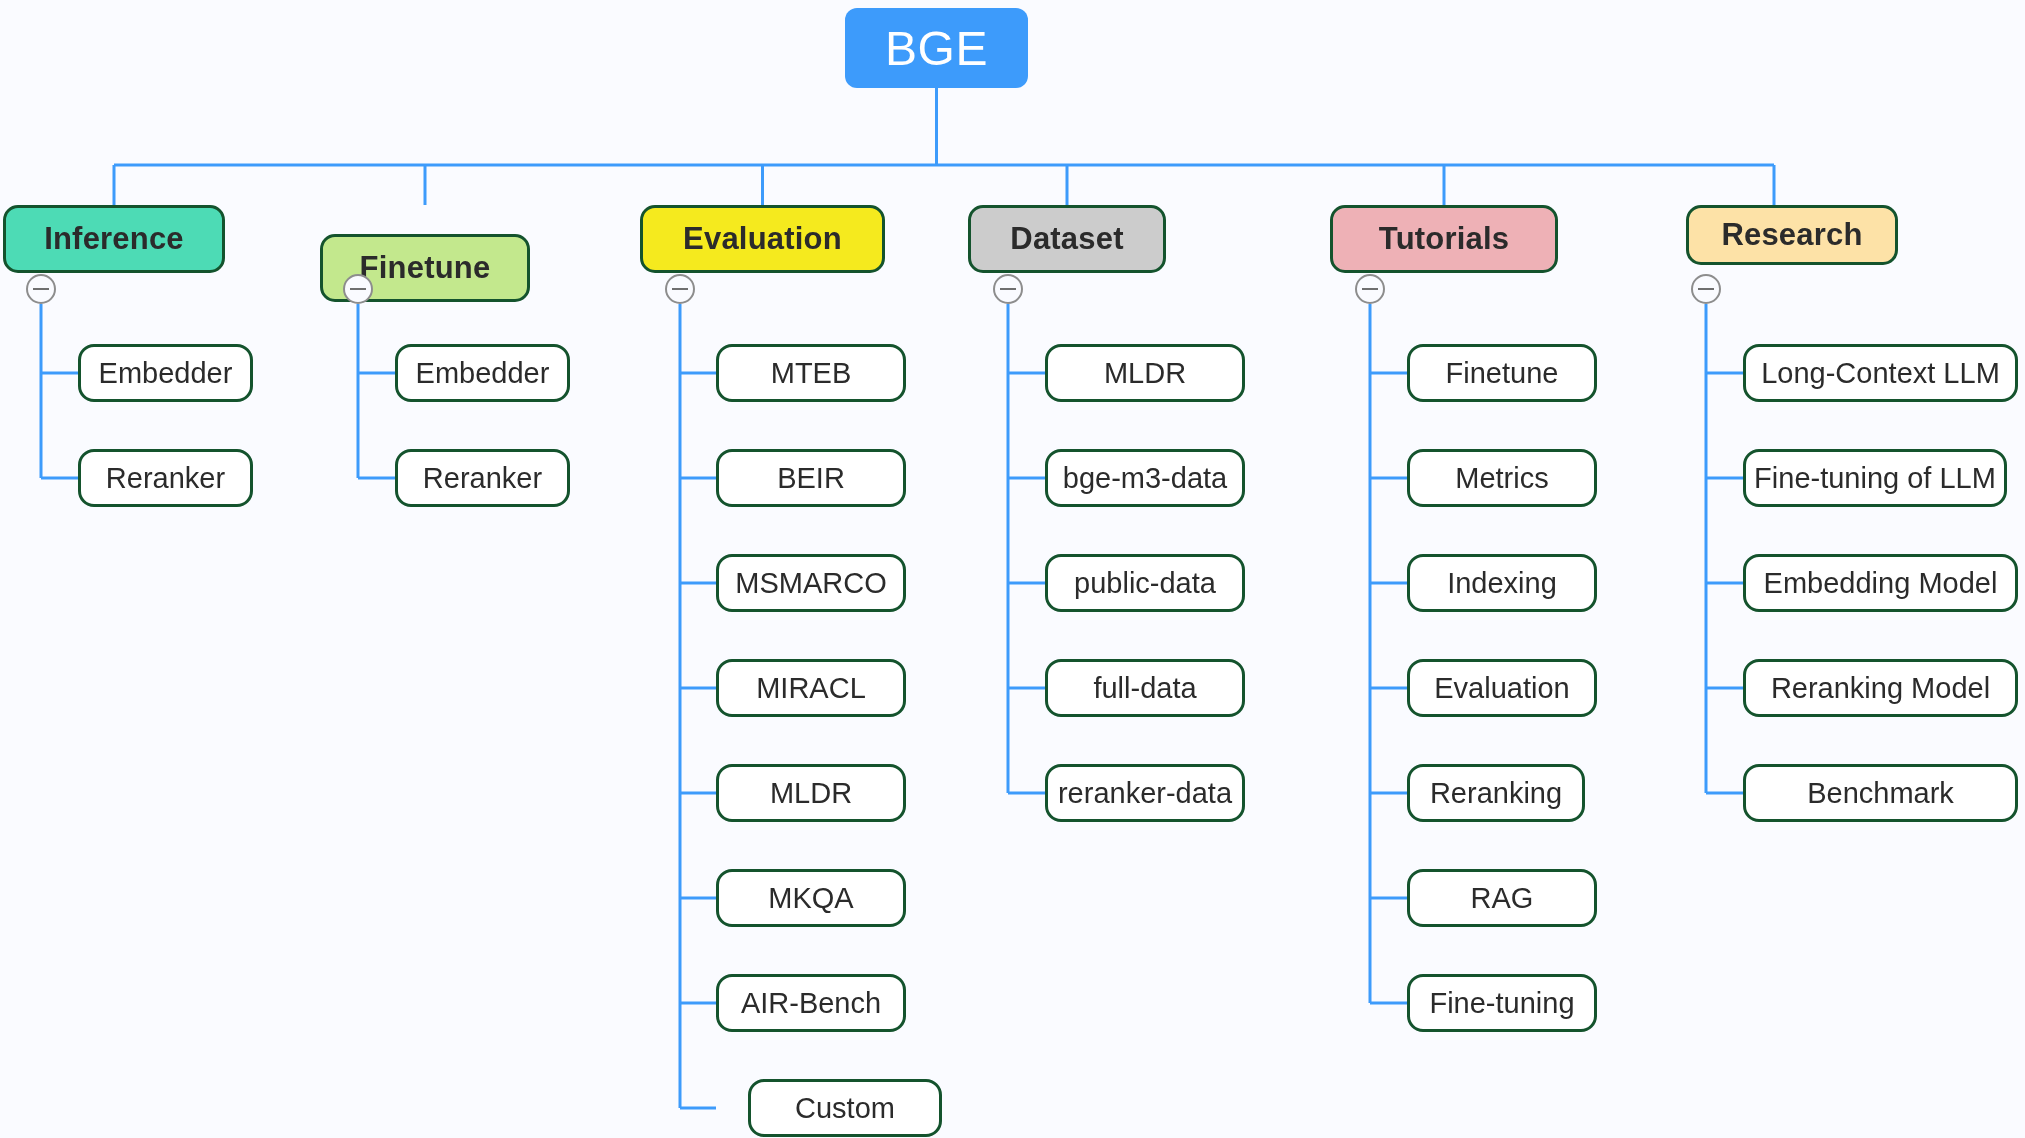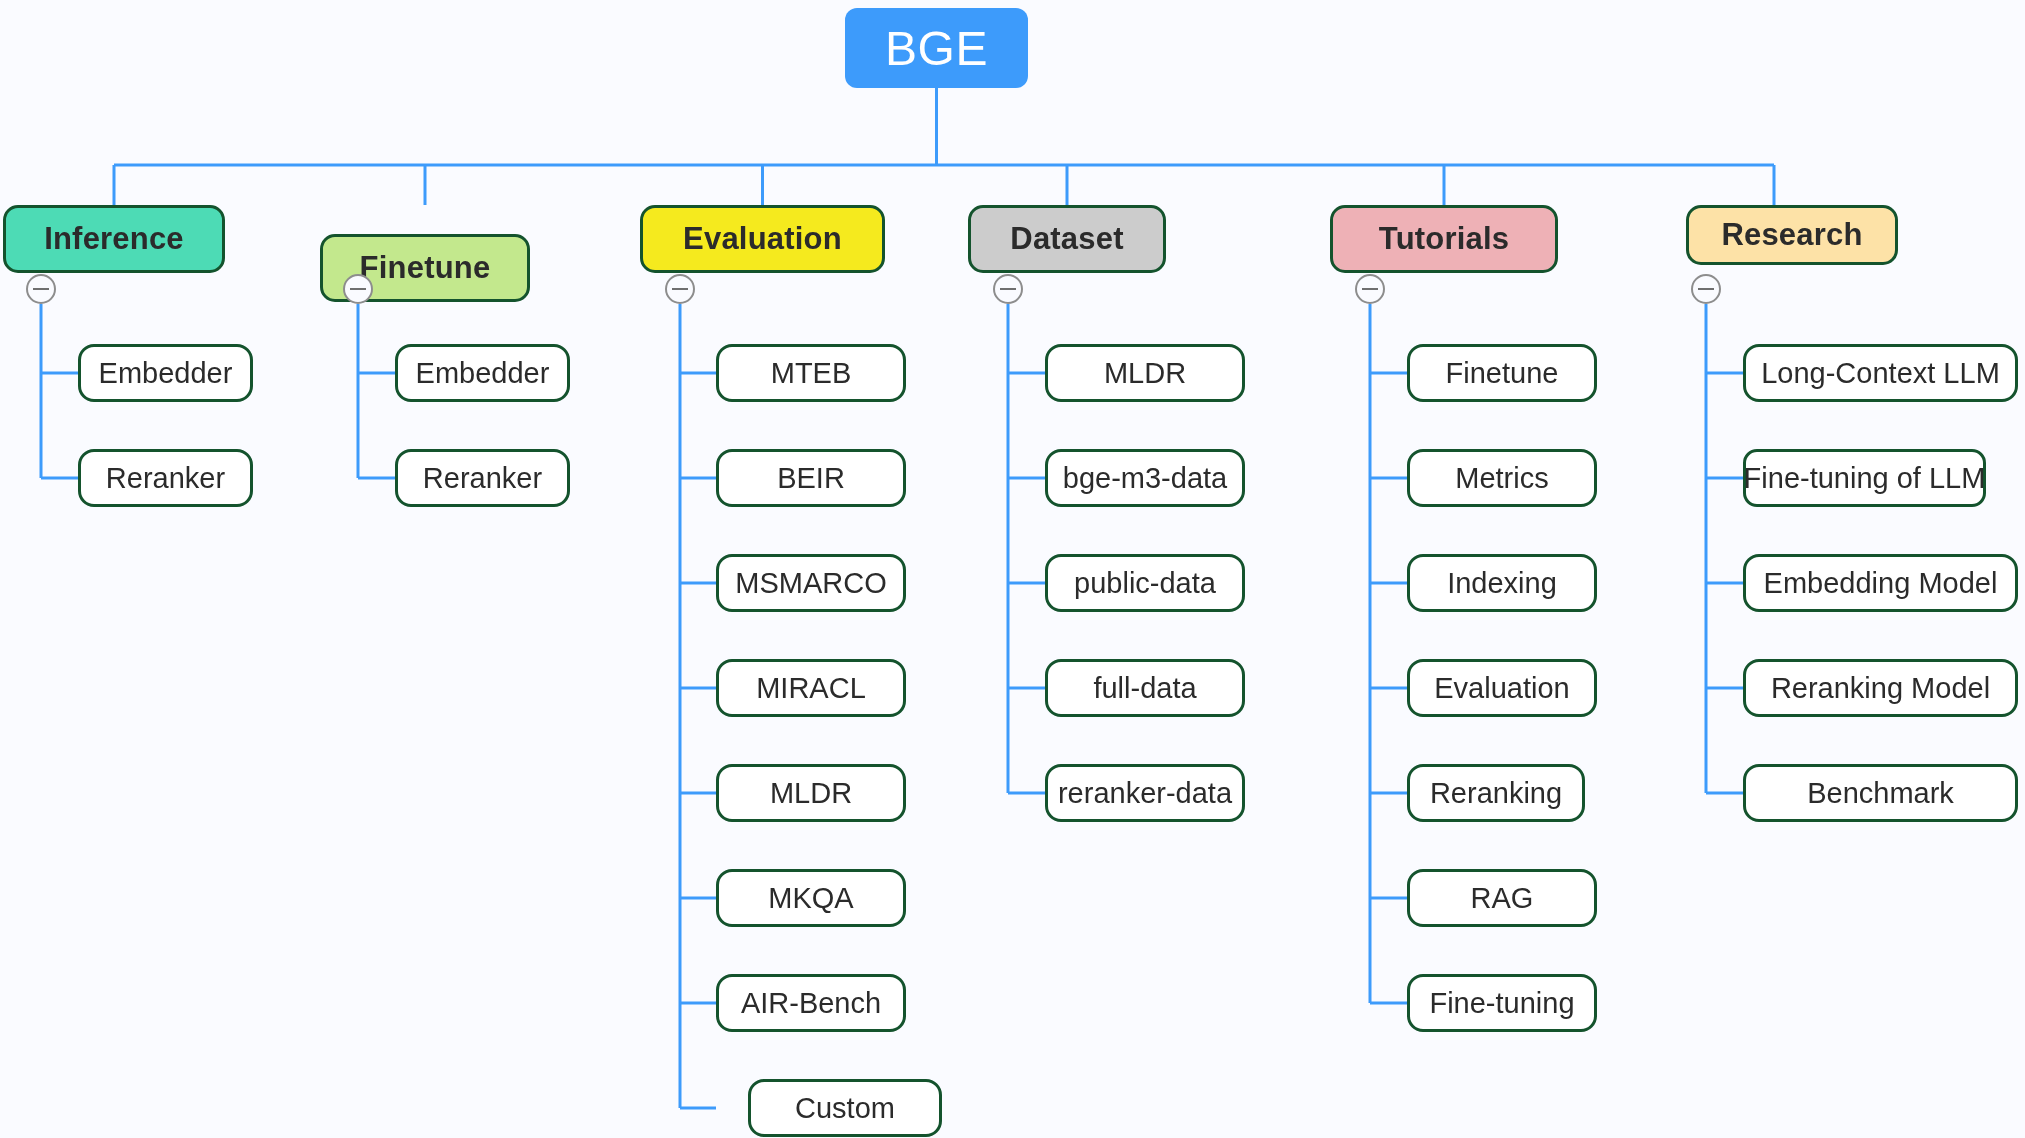--- a/index.html
+++ b/index.html
@@ -248,21 +248,21 @@
       </div>
       <div class="node cat-node" style="left: 1668px; top: 205px; width: 212px; height: 60px; background: rgb(253, 226, 167); margin-left: 18px;">
         <span>Research</span>
       </div>
       <div class="collapse-toggle" style="left: 1691px; top: 274px;">
         <div class="bar"></div>
       </div>
       <div class="node leaf-node" style="left: 1743px; top: 344px; width: 275px; height: 58px; background: rgb(255, 255, 255);">
         <span>Long-Context LLM</span>
       </div>
-      <div class="node leaf-node" style="left: 1743px; top: 449px; width: 243px; height: 58px; background: rgb(255, 255, 255); border-radius: 14px;">
+      <div class="node leaf-node" style="left: 1743px; top: 449px; width: 264px; height: 58px; background: rgb(255, 255, 255);">
         <span>Fine-tuning of LLM</span>
       </div>
       <div class="node leaf-node" style="left: 1743px; top: 554px; width: 275px; height: 58px; background: rgb(255, 255, 255);">
         <span>Embedding Model</span>
       </div>
       <div class="node leaf-node" style="left: 1743px; top: 659px; width: 275px; height: 58px; background: rgb(255, 255, 255);">
         <span>Reranking Model</span>
       </div>
       <div class="node leaf-node" style="left: 1743px; top: 764px; width: 275px; height: 58px; background: rgb(255, 255, 255);">
         <span>Benchmark</span>

